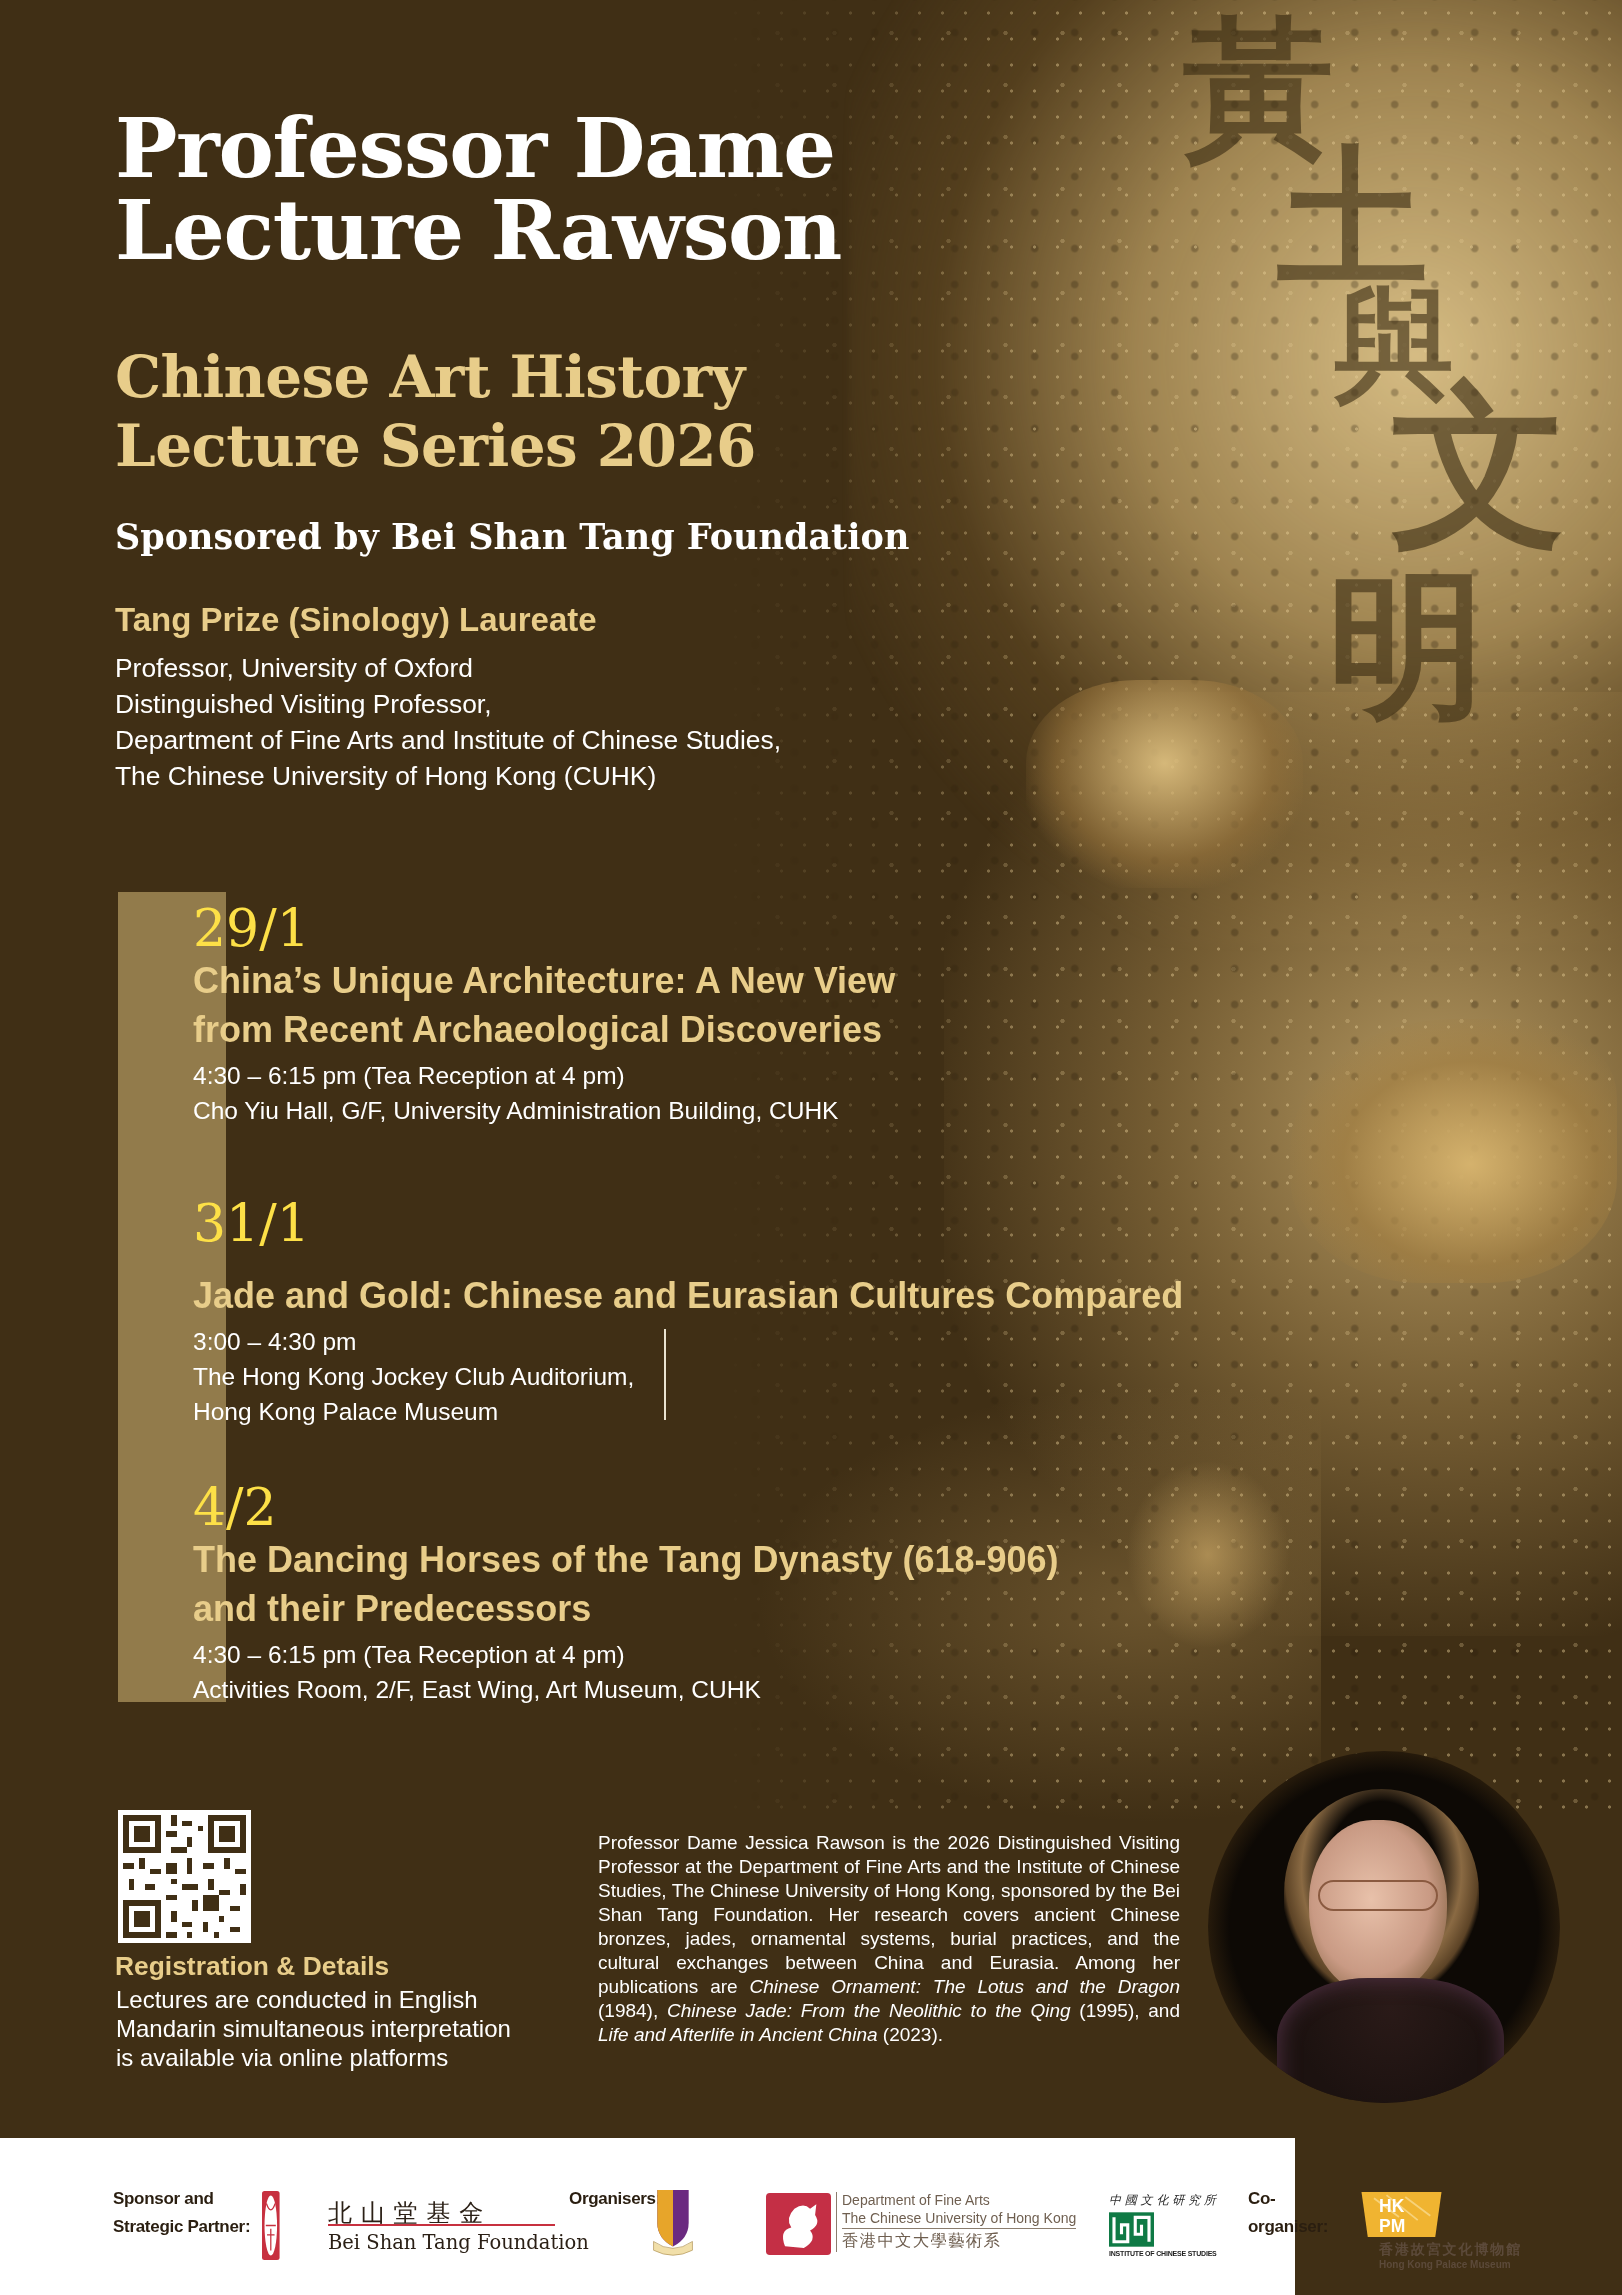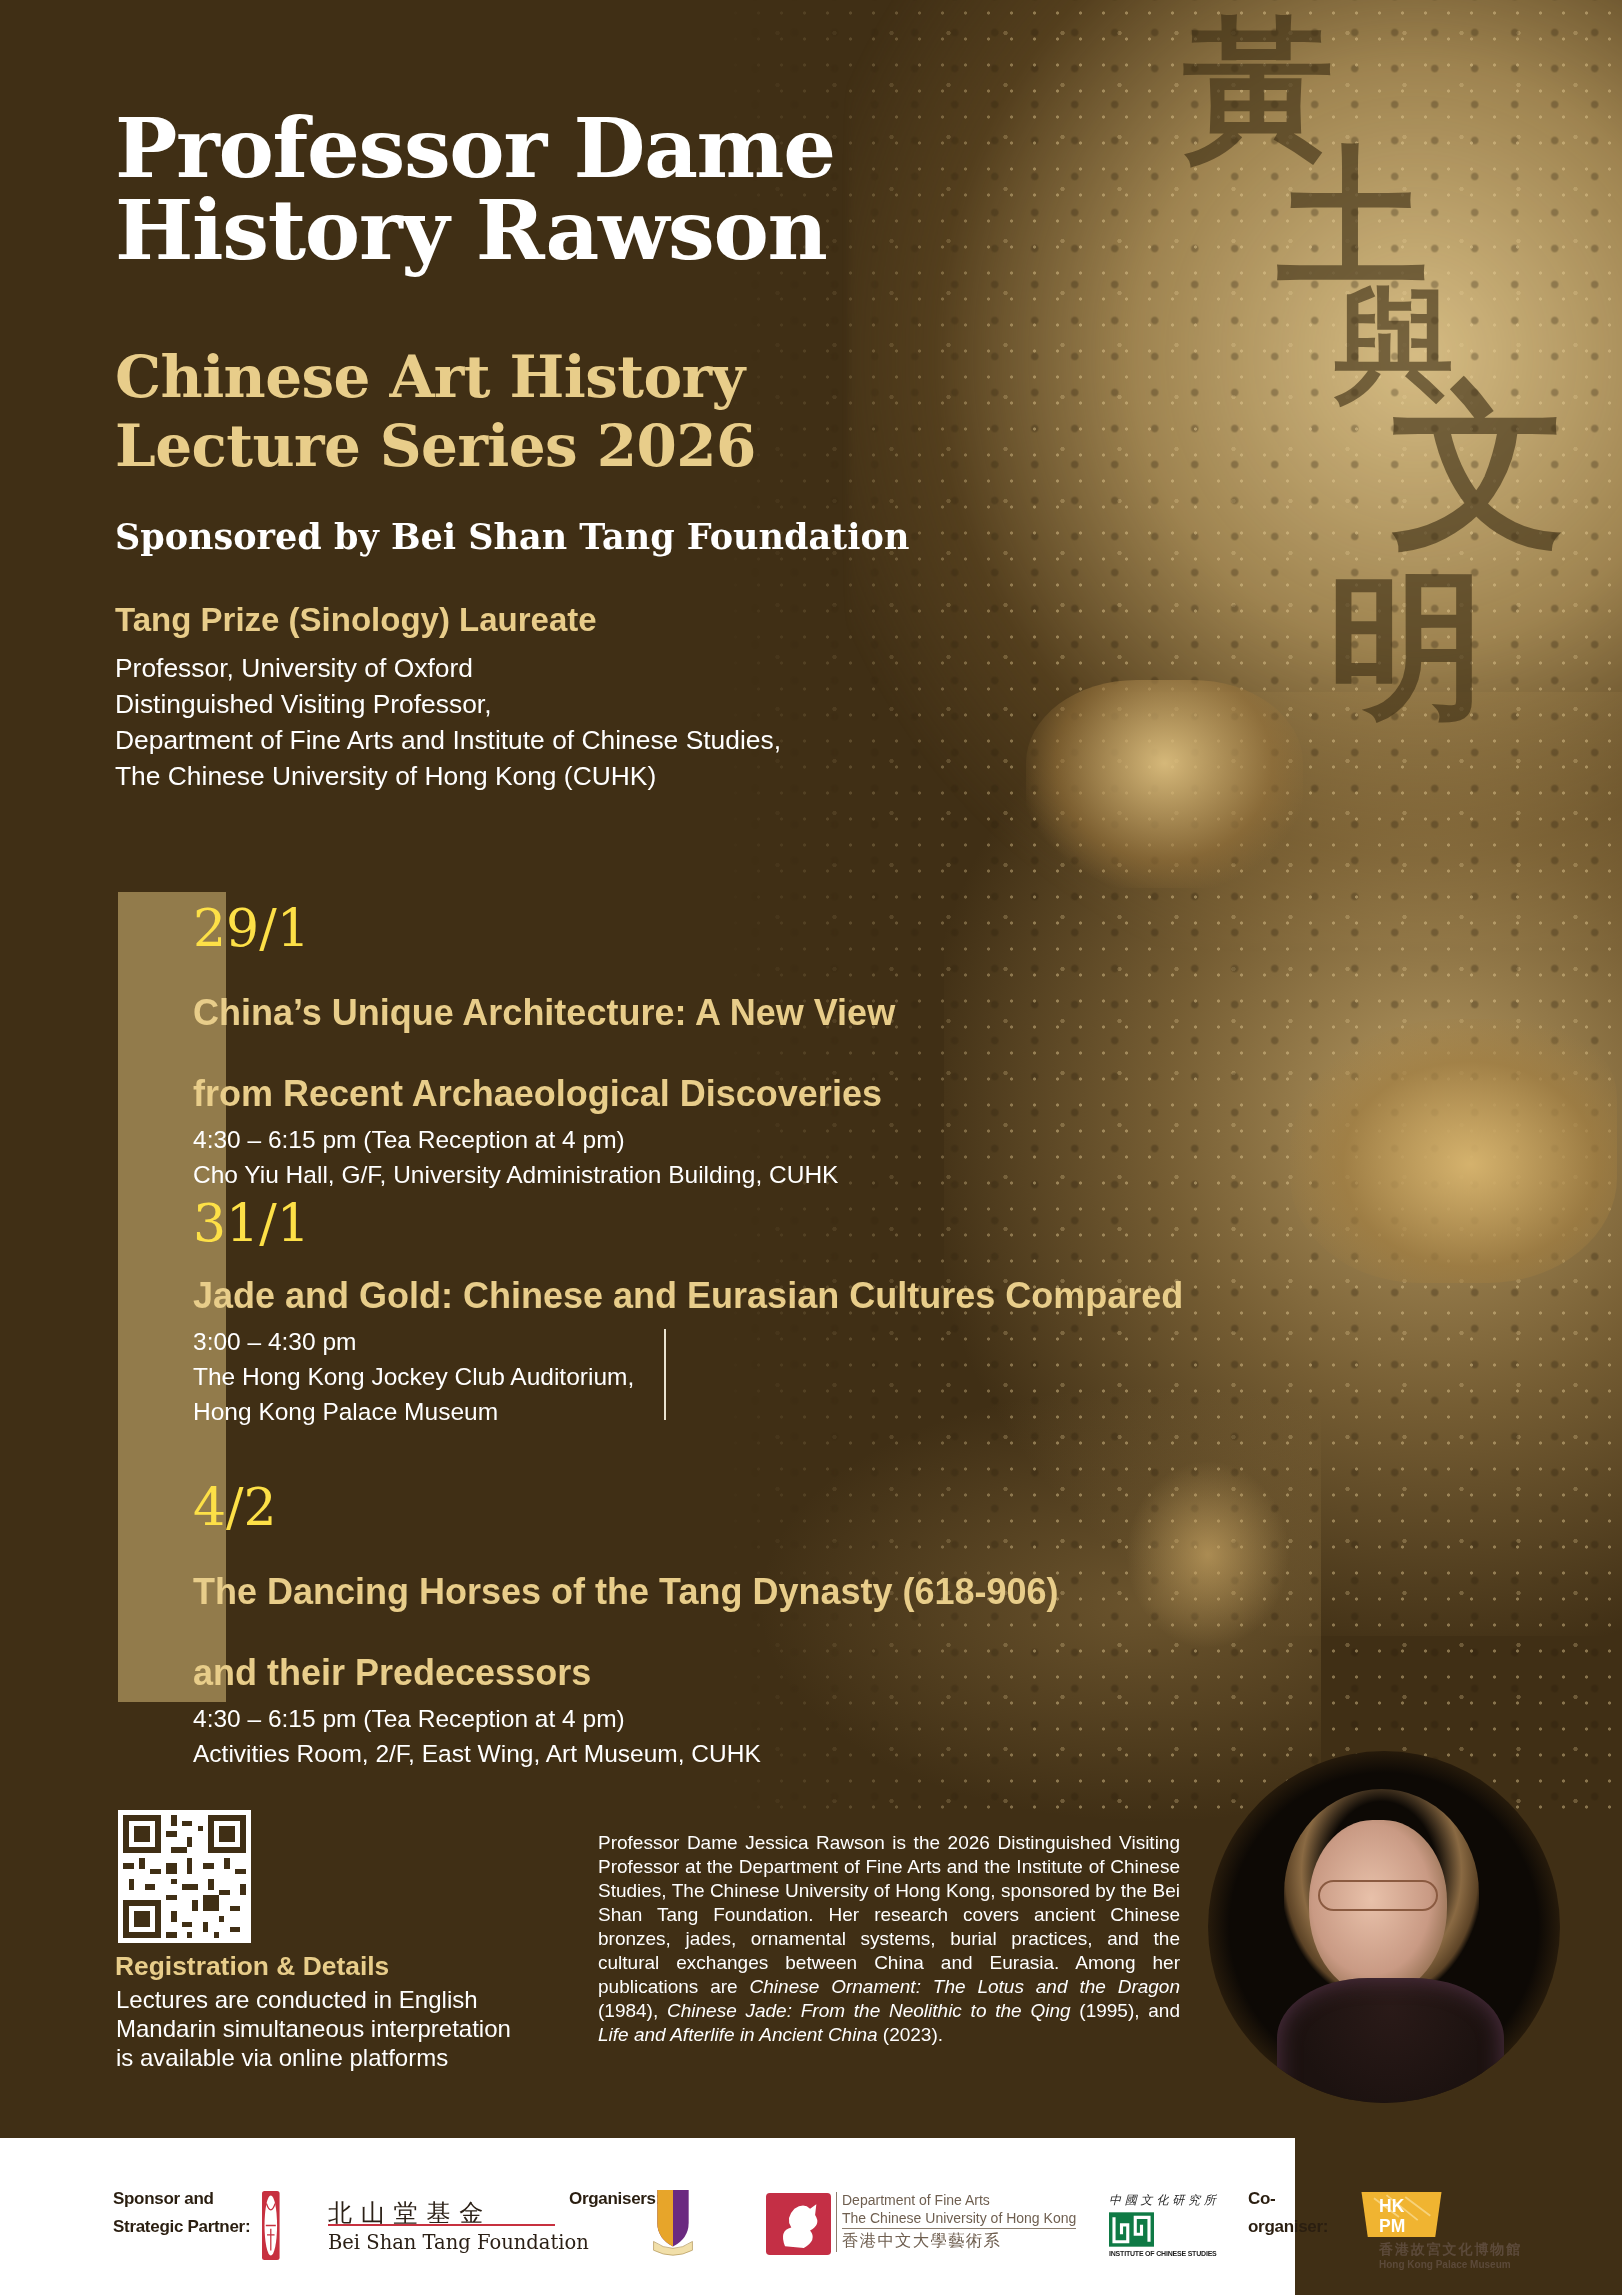--- a/index.html
+++ b/index.html
@@ -93,21 +93,21 @@
   .lecture-bar {
     position: absolute; left: 118px; top: 892px; width: 108px; height: 810px;
     background: #927b4b;
   }
   .lecture { position: absolute; left: 193px; }
   .lecture .date {
     font-family: "DejaVu Serif", serif; font-weight: normal;
     font-size: 52px; line-height: 55px; color: #fde047;
   }
   .lecture .ltitle {
-    font-weight: bold; font-size: 36px; line-height: 49px; color: #e8cd8a; white-space: nowrap; margin-top: 32px;
+    font-weight: bold; font-size: 36px; line-height: 49px; color: #e8cd8a; white-space: nowrap;
   }
   .lecture .meta { font-size: 24.5px; line-height: 35px; color: #ffffff; margin-top: 3.8px; white-space: nowrap; }
   .lecture-1 { top: 901px; }
   .lecture-2 { top: 1196px; }
   .lecture-3 { top: 1480px; }
   .lec2-row { display: flex; align-items: stretch; margin-top: 3.8px; }
   .lec2-row .meta { margin-top: 0; }
   .lec-divider { width: 1.3px; background: #e9e2d0; margin: 5px 25px 0 30px; height: 91px; }
   .interp { display: flex; align-items: center; gap: 19px; }
   .interp svg { width: 57px; height: 57px; }
@@ -204,21 +204,21 @@
     <span style="left:0px;top:0px;">黃</span>
     <span style="left:94px;top:129px;">土</span>
     <span style="left:151px;top:271px;font-size:120px;">與</span>
     <span style="left:208px;top:365px;font-size:176px;">文</span>
     <span style="left:145px;top:554px;font-size:157px;">明</span>
   </div>
 </div>
 
 <div class="title">
   <div>Professor Dame</div>
-  <div>History Rawson</div>
+  <div>Lecture Rawson</div>
 </div>
 <div class="subtitle">
   <div>Chinese Art History</div>
   <div>Lecture Series 2026</div>
 </div>
 <div class="sponsor-line">Sponsored by Bei Shan Tang Foundation</div>
 <div class="laureate">Tang Prize (Sinology) Laureate</div>
 <div class="affil">
   <div>Professor, University of Oxford</div>
   <div>Distinguished Visiting Professor,</div>

